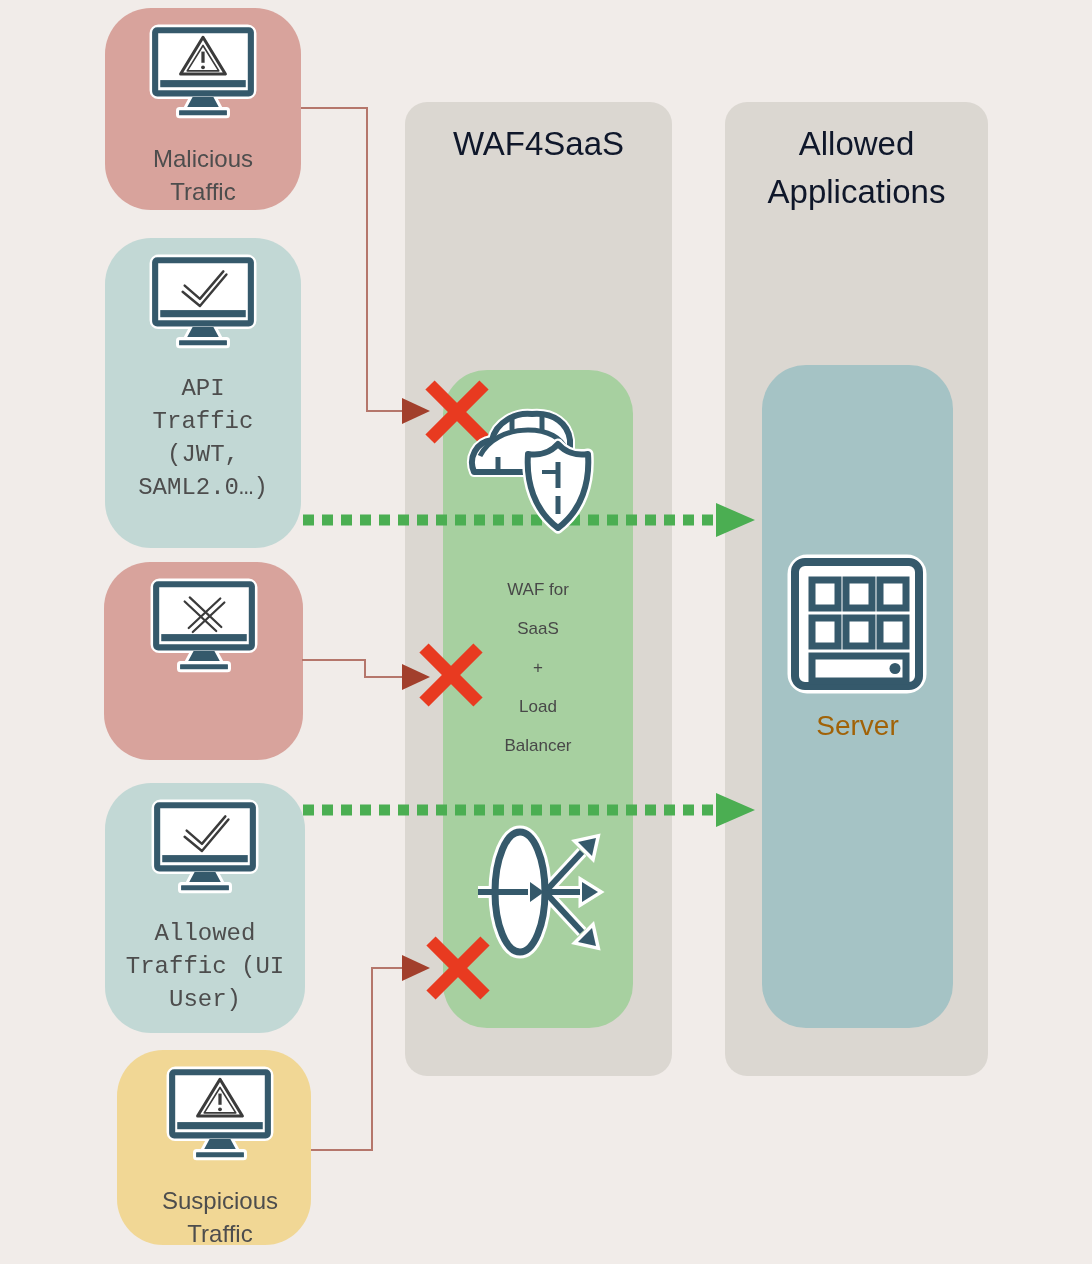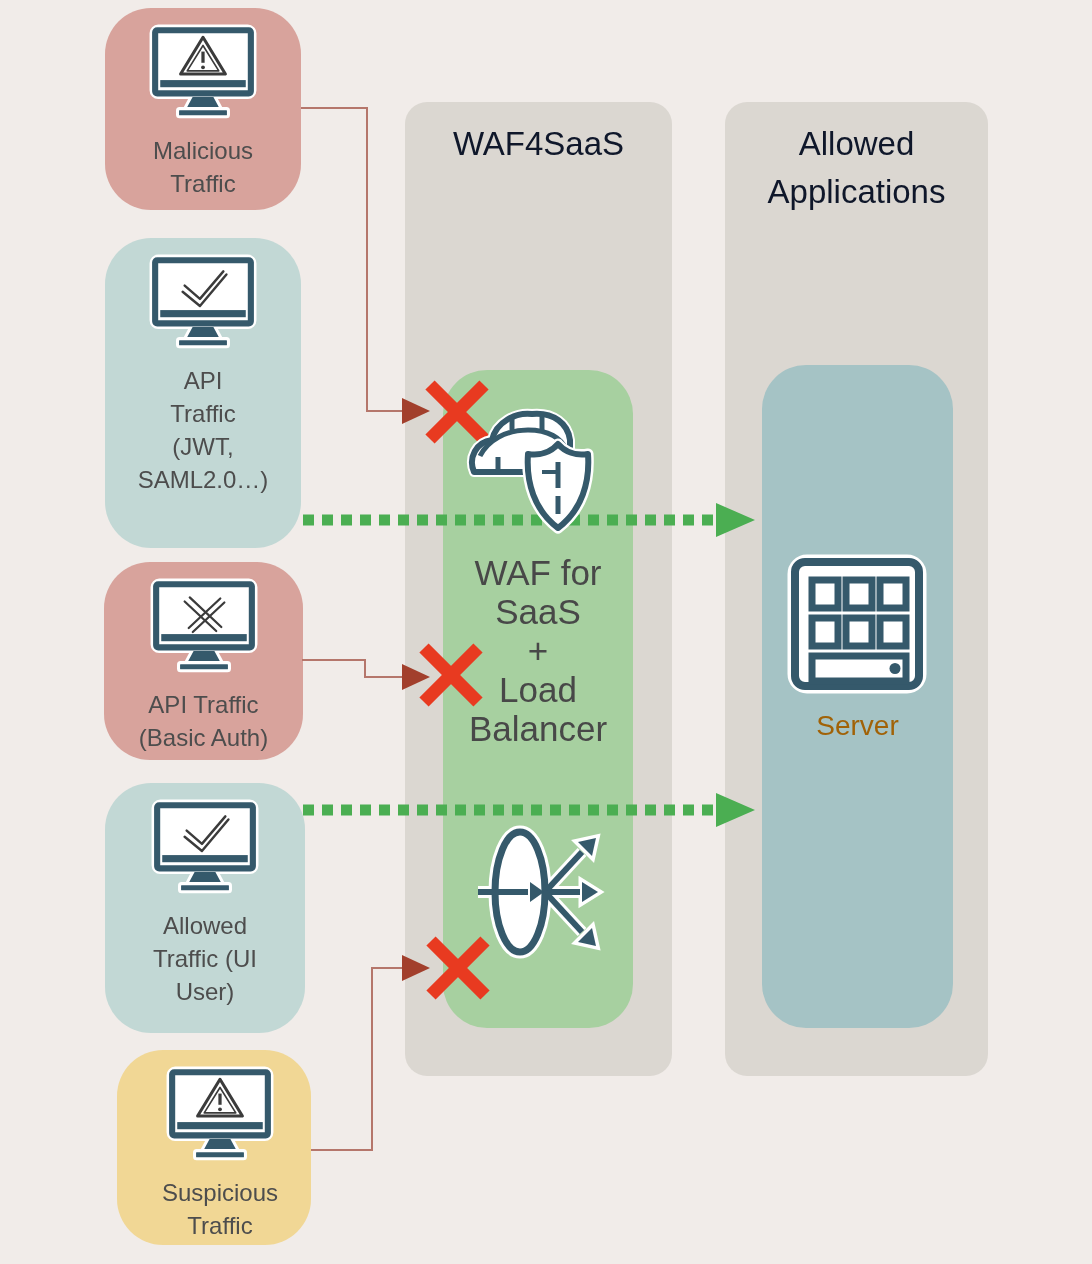--- a/index.html
+++ b/index.html
@@ -8,25 +8,25 @@
     background:#f1ece9;color:#4b4b4b;
     font-family:"Liberation Sans", sans-serif;
   }
   
   .src{
     position:absolute;box-sizing:border-box;border-radius:46px;
     display:flex;flex-direction:column;align-items:center;padding-top:16px;
   }
   .src .mon{width:112px;height:102px;flex:0 0 auto;}
   .src .label{
-    margin-top:8px;font-size:24px;line-height:33px;text-align:center;
+    margin-top:16px;font-size:24px;line-height:33px;text-align:center;
     white-space:pre-line;color:#4d4d4d;
   }
   .bg-pink{background:#d8a39c;}
-  .bg-teal{background:#c2d8d5;}
+  .bg-teal{background:#c2d8d5;font-family:Liberation Mono, monospace;}
   .bg-yellow{background:#f1d795;padding-left:12px;}
   
   .col{
     position:absolute;top:102px;height:974px;background:#dbd7d1;
     border-radius:22px;z-index:1;
   }
   .col-title{
     margin-top:18px;font-size:33px;line-height:48px;text-align:center;
     white-space:pre-line;color:#0f172a;
   }
@@ -37,22 +37,22 @@
   .blue-box{
     position:absolute;left:762px;top:365px;width:191px;height:663px;
     background:#a5c3c5;border-radius:44px;z-index:1;
   }
   .overlay{position:absolute;left:0;top:0;z-index:2;pointer-events:none;}
   .icon{position:absolute;z-index:3;}
   .waf-icon{left:462px;top:400px;width:145px;height:140px;}
   .lb-icon{left:470px;top:824px;width:136px;height:136px;}
   .server-icon{left:783px;top:550px;width:148px;height:148px;}
   .waf-box-label{
-    position:absolute;left:443px;top:553px;width:190px;z-index:3;
-    font-size:35px;line-height:39px;text-align:center;white-space:pre-line;color:#484848;
+    position:absolute;left:443px;top:570px;width:190px;z-index:3;
+    font-size:17px;line-height:39px;text-align:center;white-space:pre-line;color:#484848;
   }
   .server-label{
     position:absolute;left:762px;top:710px;width:191px;z-index:3;
     font-size:28px;text-align:center;color:#a16207;
   }
   .defs{position:absolute;width:0;height:0;overflow:hidden;}
 </style>
 </head>
 <body>
 
@@ -104,22 +104,20 @@
 Traffic
 (JWT,
 SAML2.0…)</div>
   </div>
 
   <div class="src bg-pink" style="left:104px;top:562px;width:199px;height:198px">
     <svg class="mon" viewBox="0 0 110 100">
       <use href="#mon-frame"></use>
         <use href="#glyph-cross"></use>
     </svg>
-    <div class="label">API Traffic
-(Basic Auth)</div>
   </div>
 
   <div class="src bg-teal" style="left:105px;top:783px;width:200px;height:250px">
     <svg class="mon" viewBox="0 0 110 100">
       <use href="#mon-frame"></use>
         <use href="#glyph-check"></use>
     </svg>
     <div class="label">Allowed
 Traffic (UI
 User)</div>

